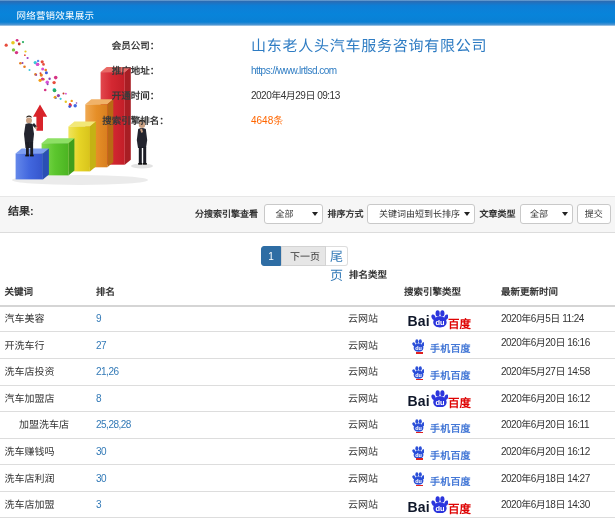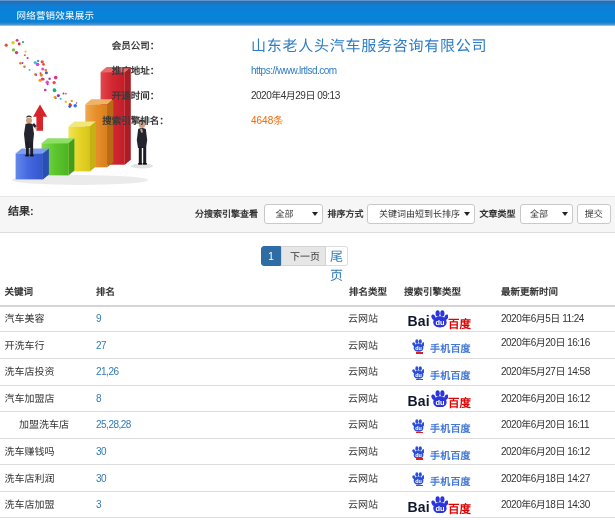--- a/index.html
+++ b/index.html
@@ -194,21 +194,21 @@
 <div class="blabel" style="left:479.5px;">文章类型</div>
 <div class="sel" style="left:519.5px; width:53.5px; padding-left:9.5px;">全部<i></i></div>
 <div class="btn">提交</div>
 
 <div class="pg pg1">1</div>
 <div class="pg pg2">下一页</div>
 <div class="pg pg3">尾页</div>
 
 <div class="th" style="left:4.5px; top:286px;">关键词</div>
 <div class="th" style="left:96px; top:286px;">排名</div>
-<div class="th" style="left:349px; top:286px;font-family:Liberation Serif, serif;">排名类型</div>
+<div class="th" style="left:349px; top:269px;font-family:Liberation Serif, serif;">排名类型</div>
 <div class="th" style="left:404px; top:286px;">搜索引擎类型</div>
 <div class="th" style="left:501px; top:286px;">最新更新时间</div>
 <div class="hline" style="top:305px; height:1.5px; background:#d5d5d5;"></div>
 <div class="td" style="left:4.5px; top:313.2px;">汽车美容</div>
 <div class="td num" style="left:96px; top:313.2px;">9</div>
 <div class="td" style="left:348px; top:313.2px;">云网站</div>
 <div class="blogo" style="left:407.5px; top:310.6px; width:64px;">
     <span class="bai">Bai</span>
     <svg style="position:absolute;left:23px;top:-0.5px;" width="17.5" height="17.5" viewBox="0 0 20 20">
 <ellipse cx="2.9" cy="8.2" rx="2.2" ry="3.2" fill="#2b35dd" transform="rotate(-24 2.9 8.2)"></ellipse>

